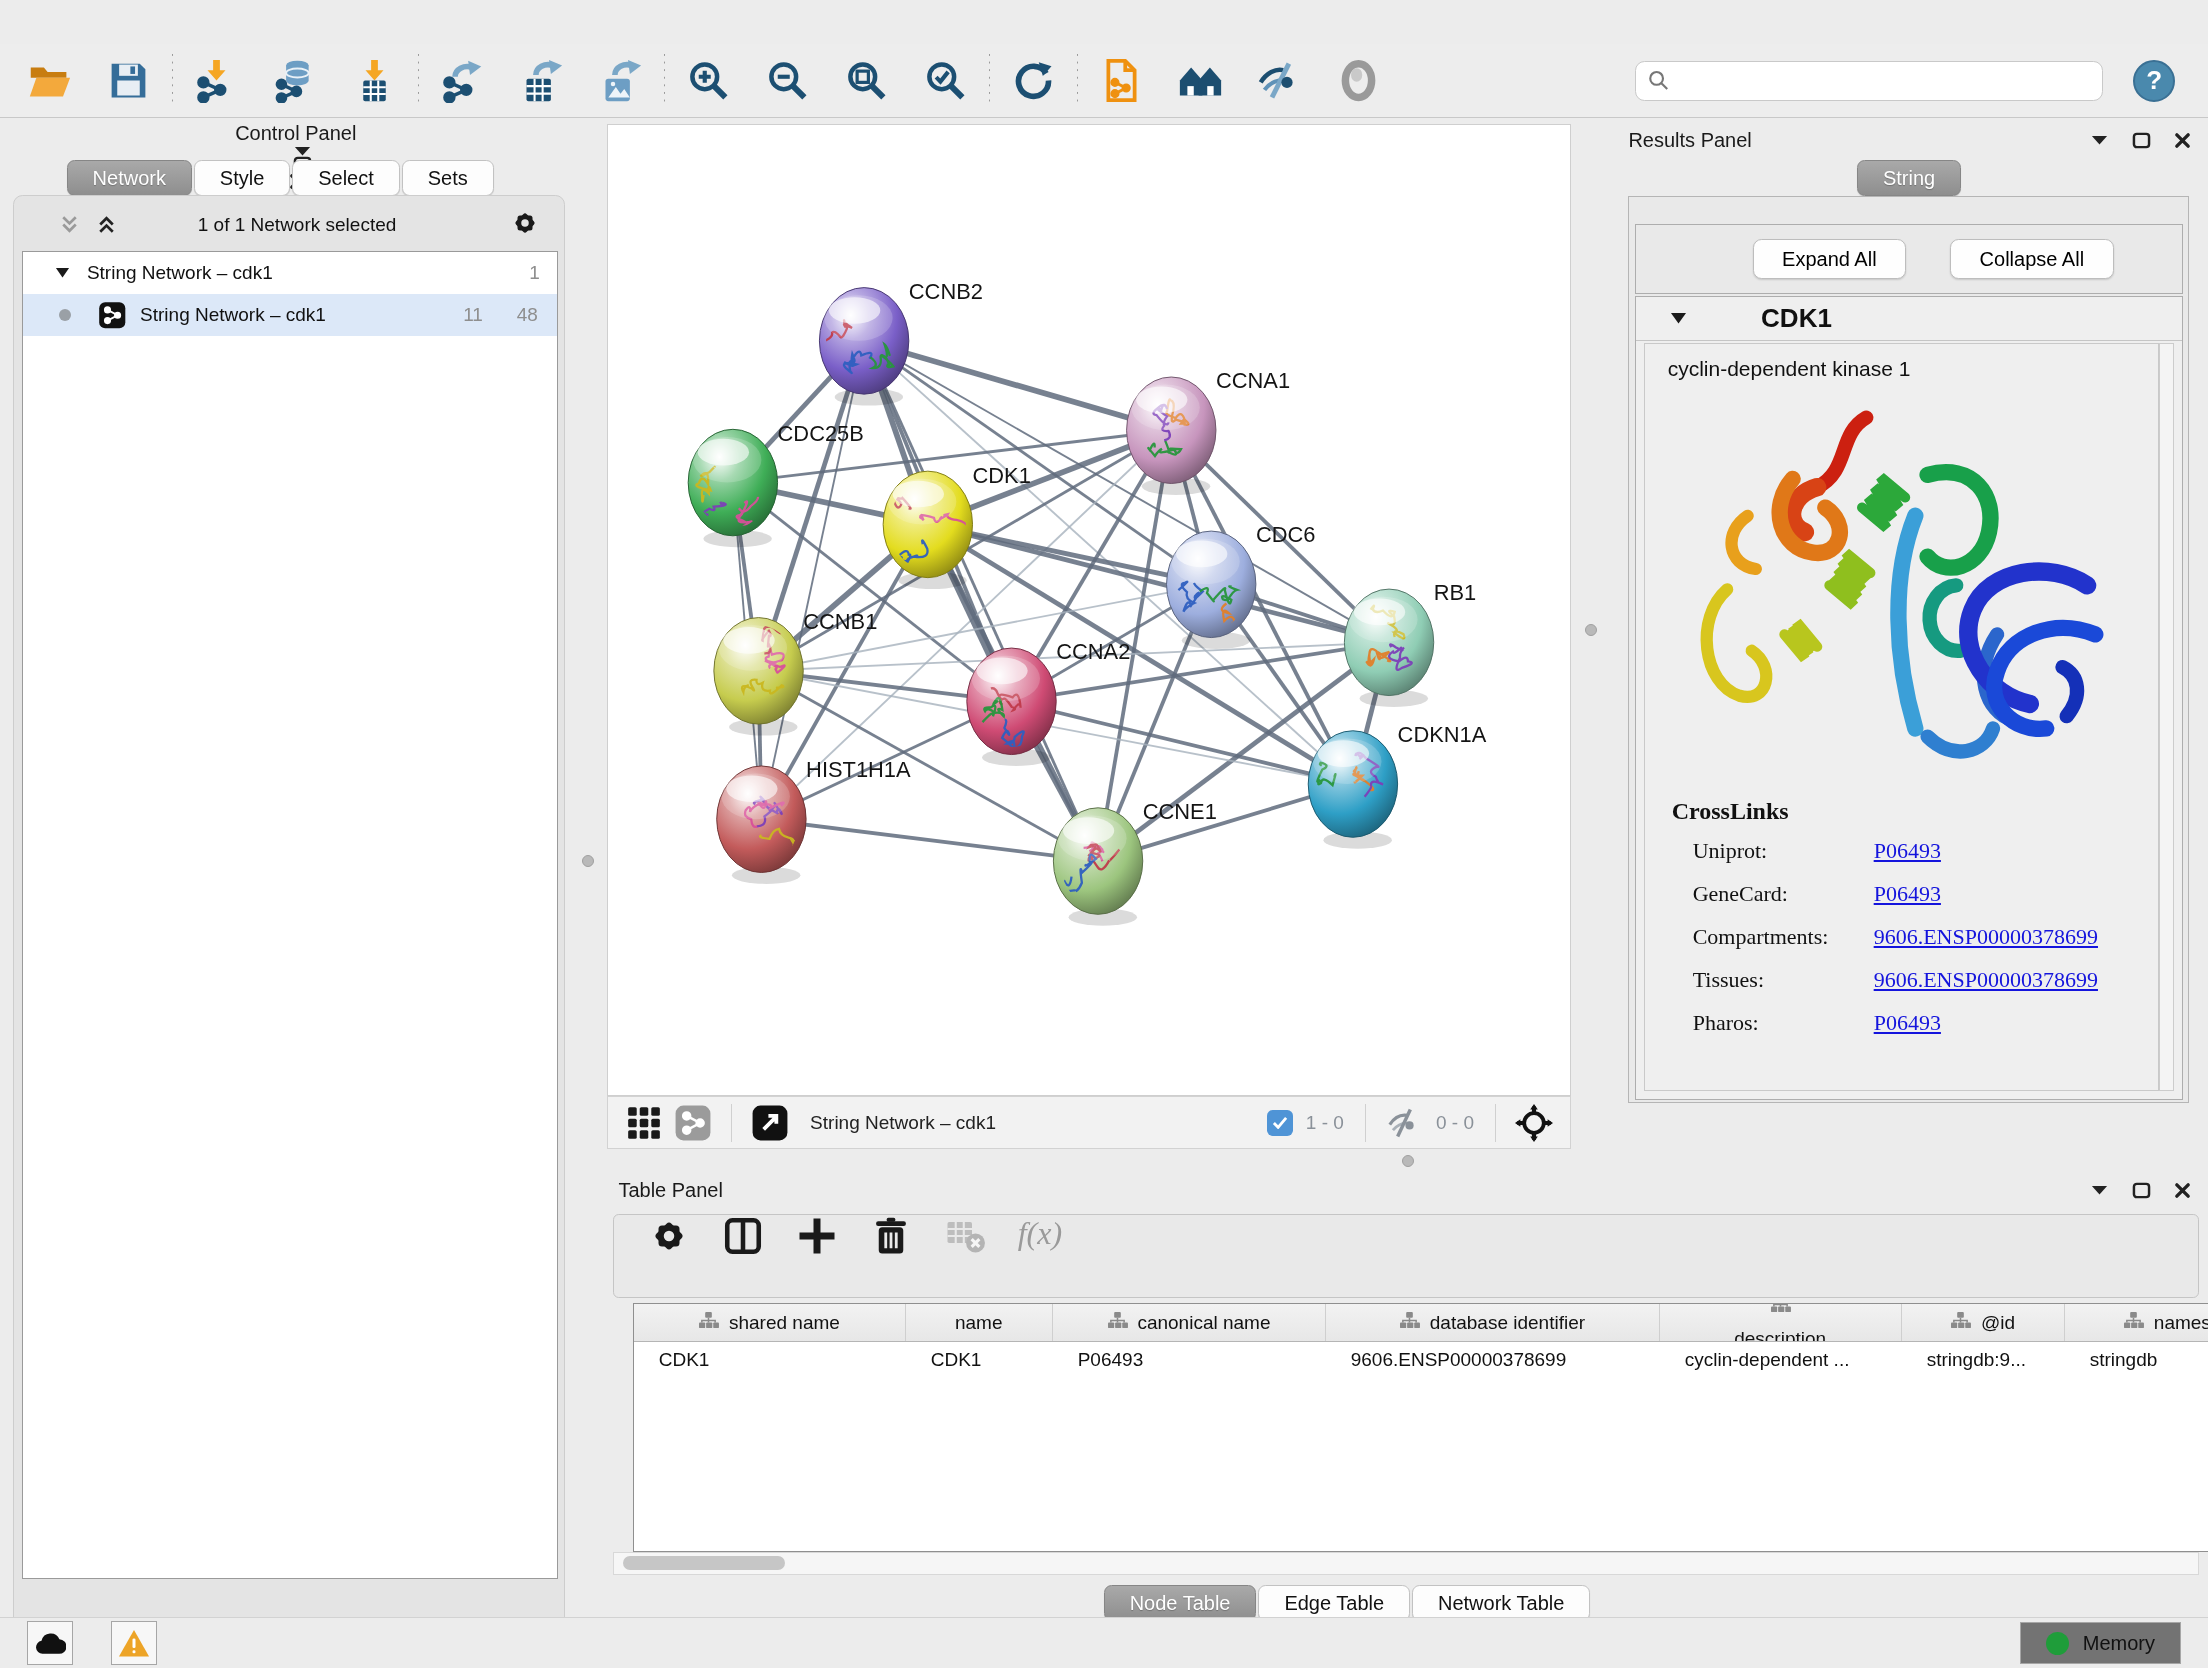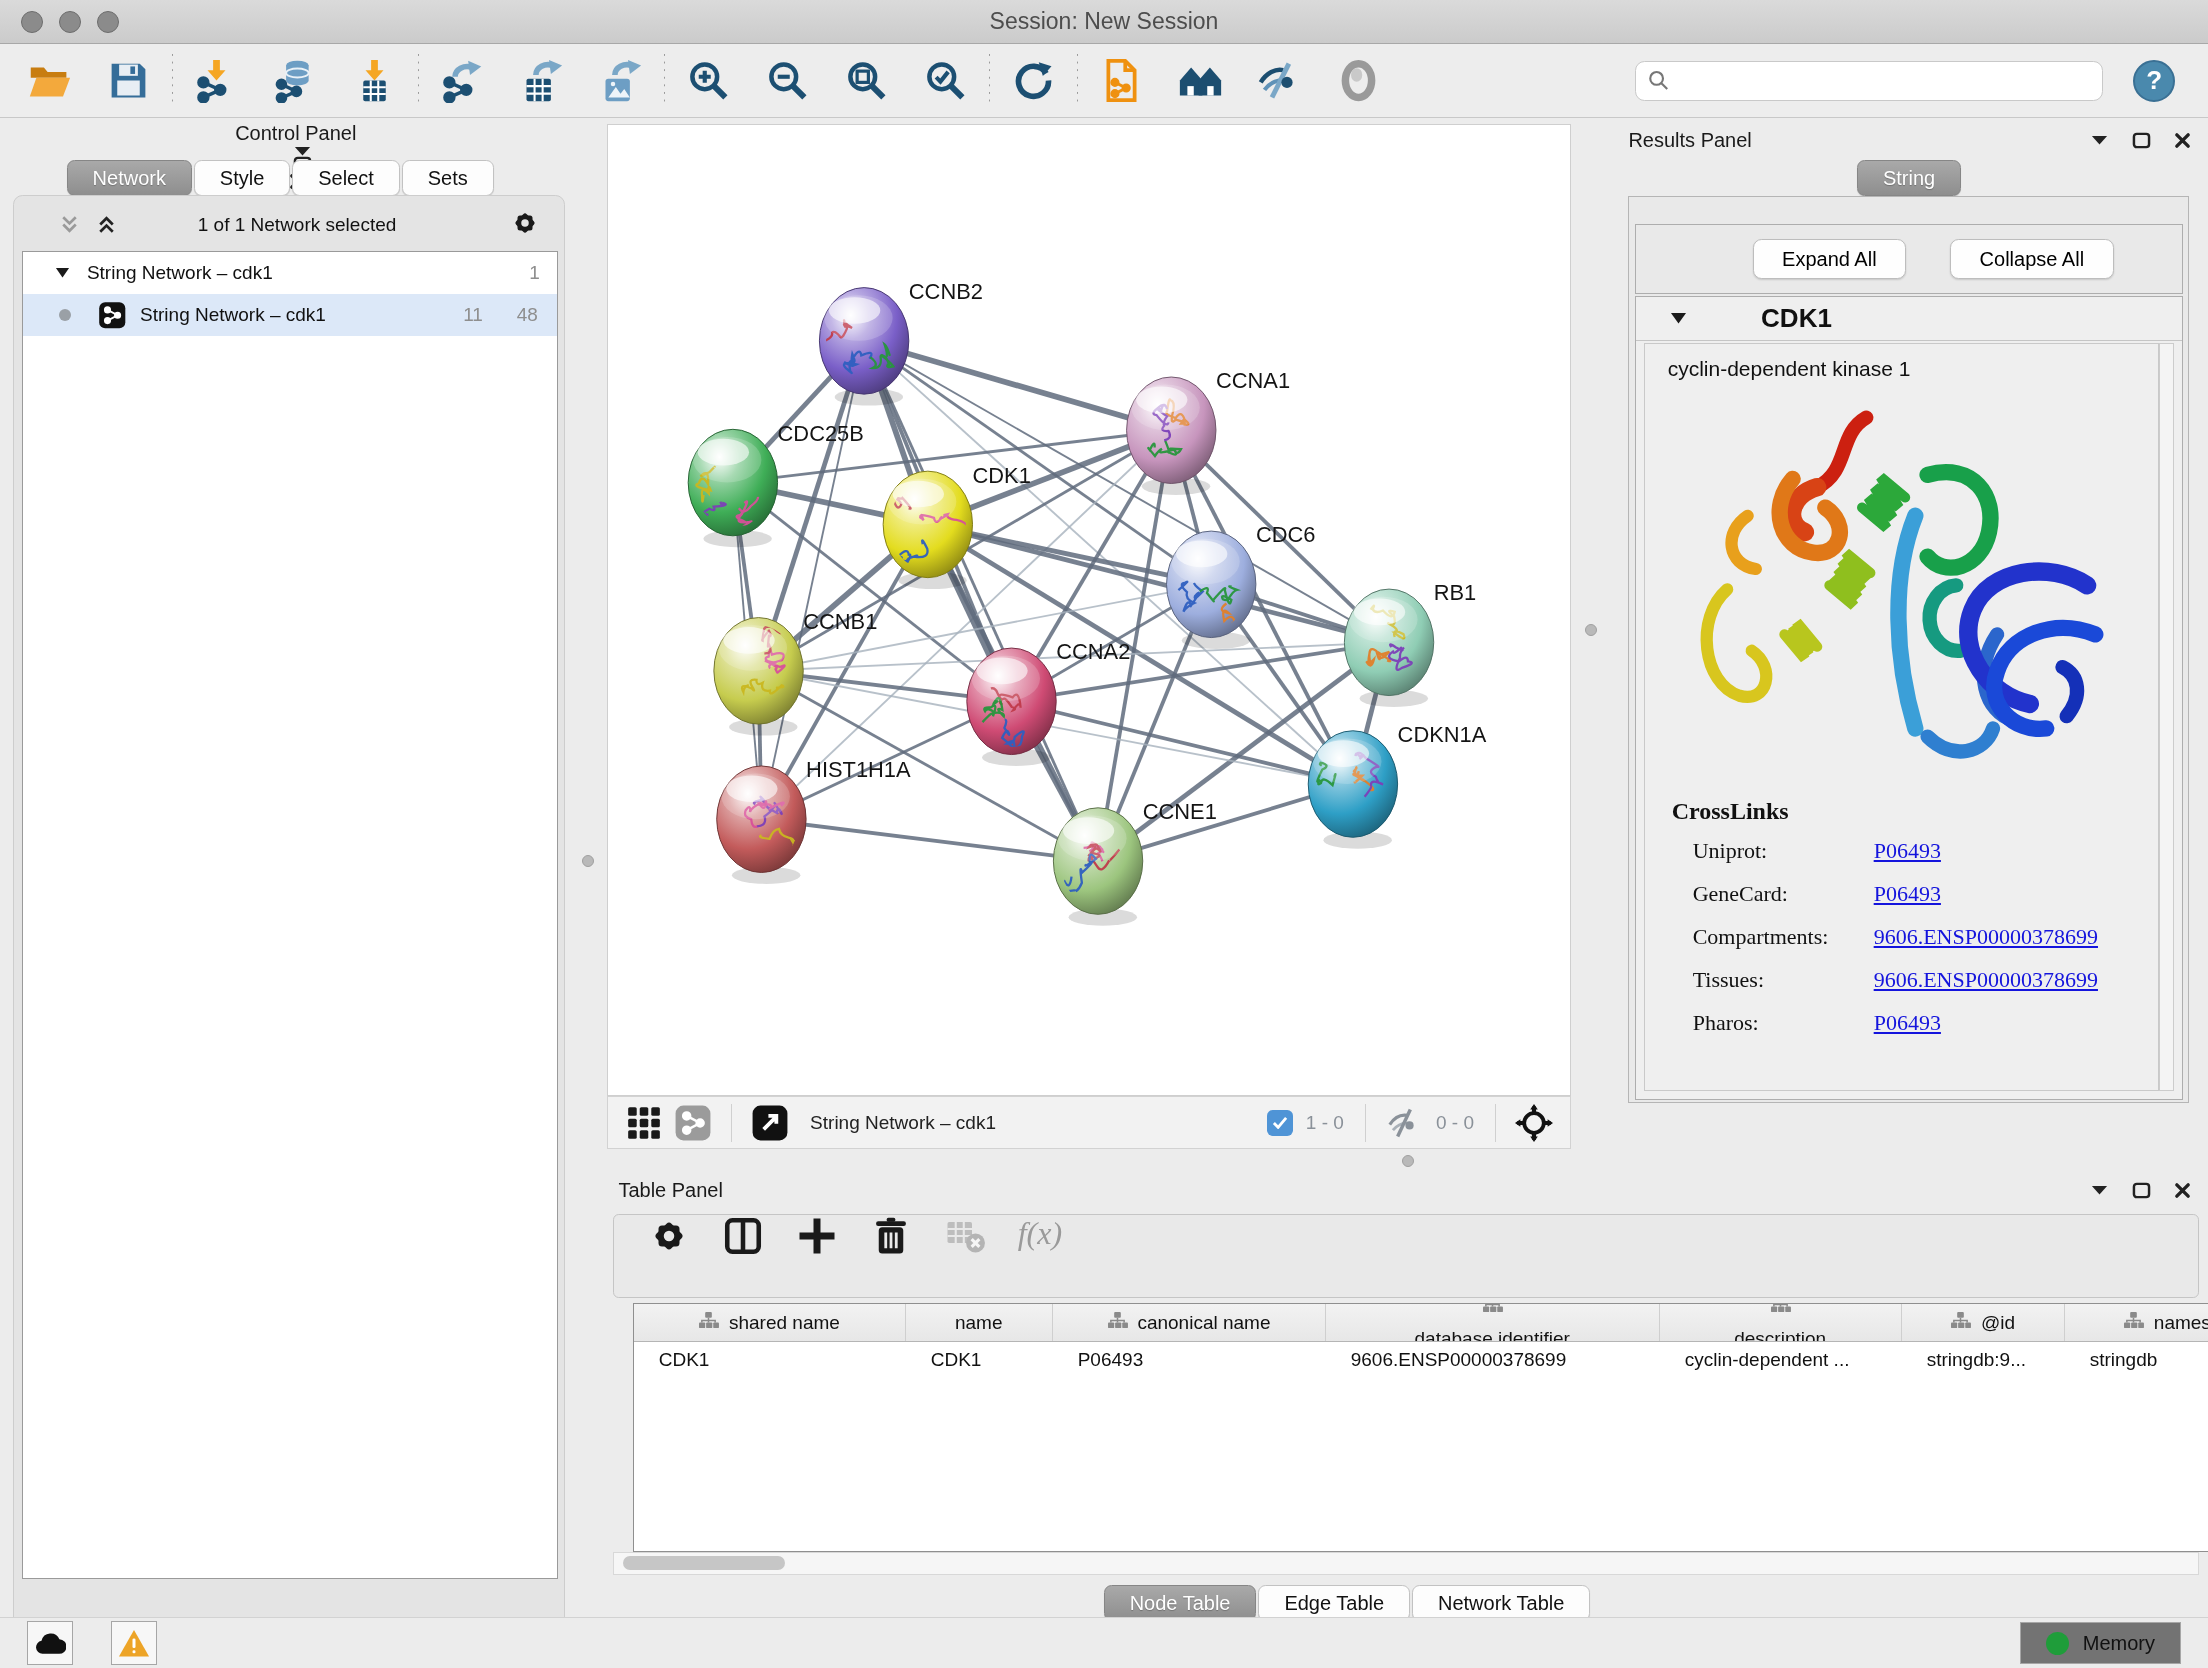--- a/index.html
+++ b/index.html
@@ -133,26 +133,20 @@
     border:1px solid #a6a6a6; display:flex; align-items:center; gap:13.3px; font-size:20px; }
   .memdot { width:23px; height:23px; border-radius:50%; background:#1f9d3a; }
 
   svg text { font-family:"Liberation Sans", sans-serif; }
 </style>
 </head>
 <body>
 
 <div class="app">
 
-  <div class="abs titlebar">
-    <div class="traffic"></div>
-    <div class="traffic"></div>
-    <div class="traffic"></div>
-    <div class="win-title">Session: New Session</div>
-  </div>
 
   <div class="abs toolbar">
     <div class="tgroup">
       <svg class="ticon" viewBox="0 0 24 24">
           <path d="M2 5h7l2 2.5h10v3H2z" fill="#c87d10"></path>
           <path d="M1.5 20.5 5 10.5h18l-3.8 10z" fill="#f3a93c"></path>
         </svg>
       <svg class="ticon" viewBox="0 0 24 24">
           <path d="M3 3h15l3 3v15H3z" fill="#356d99"></path>
           <rect x="7" y="3.5" width="10" height="6" fill="#e8eef4"></rect>
@@ -861,21 +855,21 @@
                 <g fill="#8a8a8a">
                   <rect x="7.5" y="1" width="7" height="6" rx="1"></rect>
                   <rect x="1" y="12" width="6.5" height="6" rx="1"></rect>
                   <rect x="8.5" y="12" width="6.5" height="6" rx="1"></rect>
                   <rect x="16" y="12" width="6" height="6" rx="1"></rect>
                   <path d="M11 7v3M4 12v-2h14v2M11 9v3" stroke="#8a8a8a" stroke-width="1.6" fill="none"></path>
                 </g>
               </svg></span>
             <span>canonical name</span>
           </div>
-          <div class="tp-hcell" style="width: 334px; flex-direction: column;">
+          <div class="tp-hcell" style="width: 334px;">
             <span><svg width="21" height="19" viewBox="0 0 22 20">
                 <g fill="#8a8a8a">
                   <rect x="7.5" y="1" width="7" height="6" rx="1"></rect>
                   <rect x="1" y="12" width="6.5" height="6" rx="1"></rect>
                   <rect x="8.5" y="12" width="6.5" height="6" rx="1"></rect>
                   <rect x="16" y="12" width="6" height="6" rx="1"></rect>
                   <path d="M11 7v3M4 12v-2h14v2M11 9v3" stroke="#8a8a8a" stroke-width="1.6" fill="none"></path>
                 </g>
               </svg></span>
             <span>database identifier</span>

